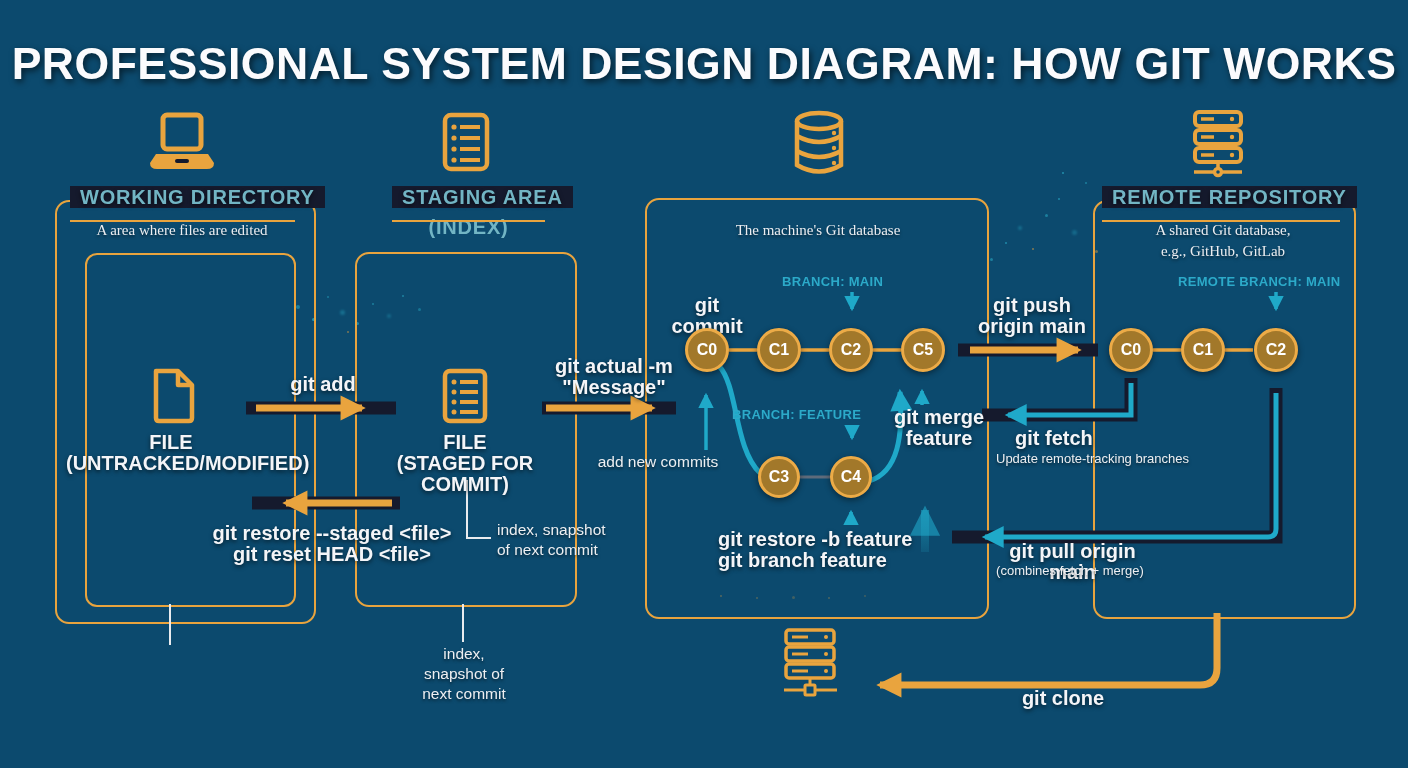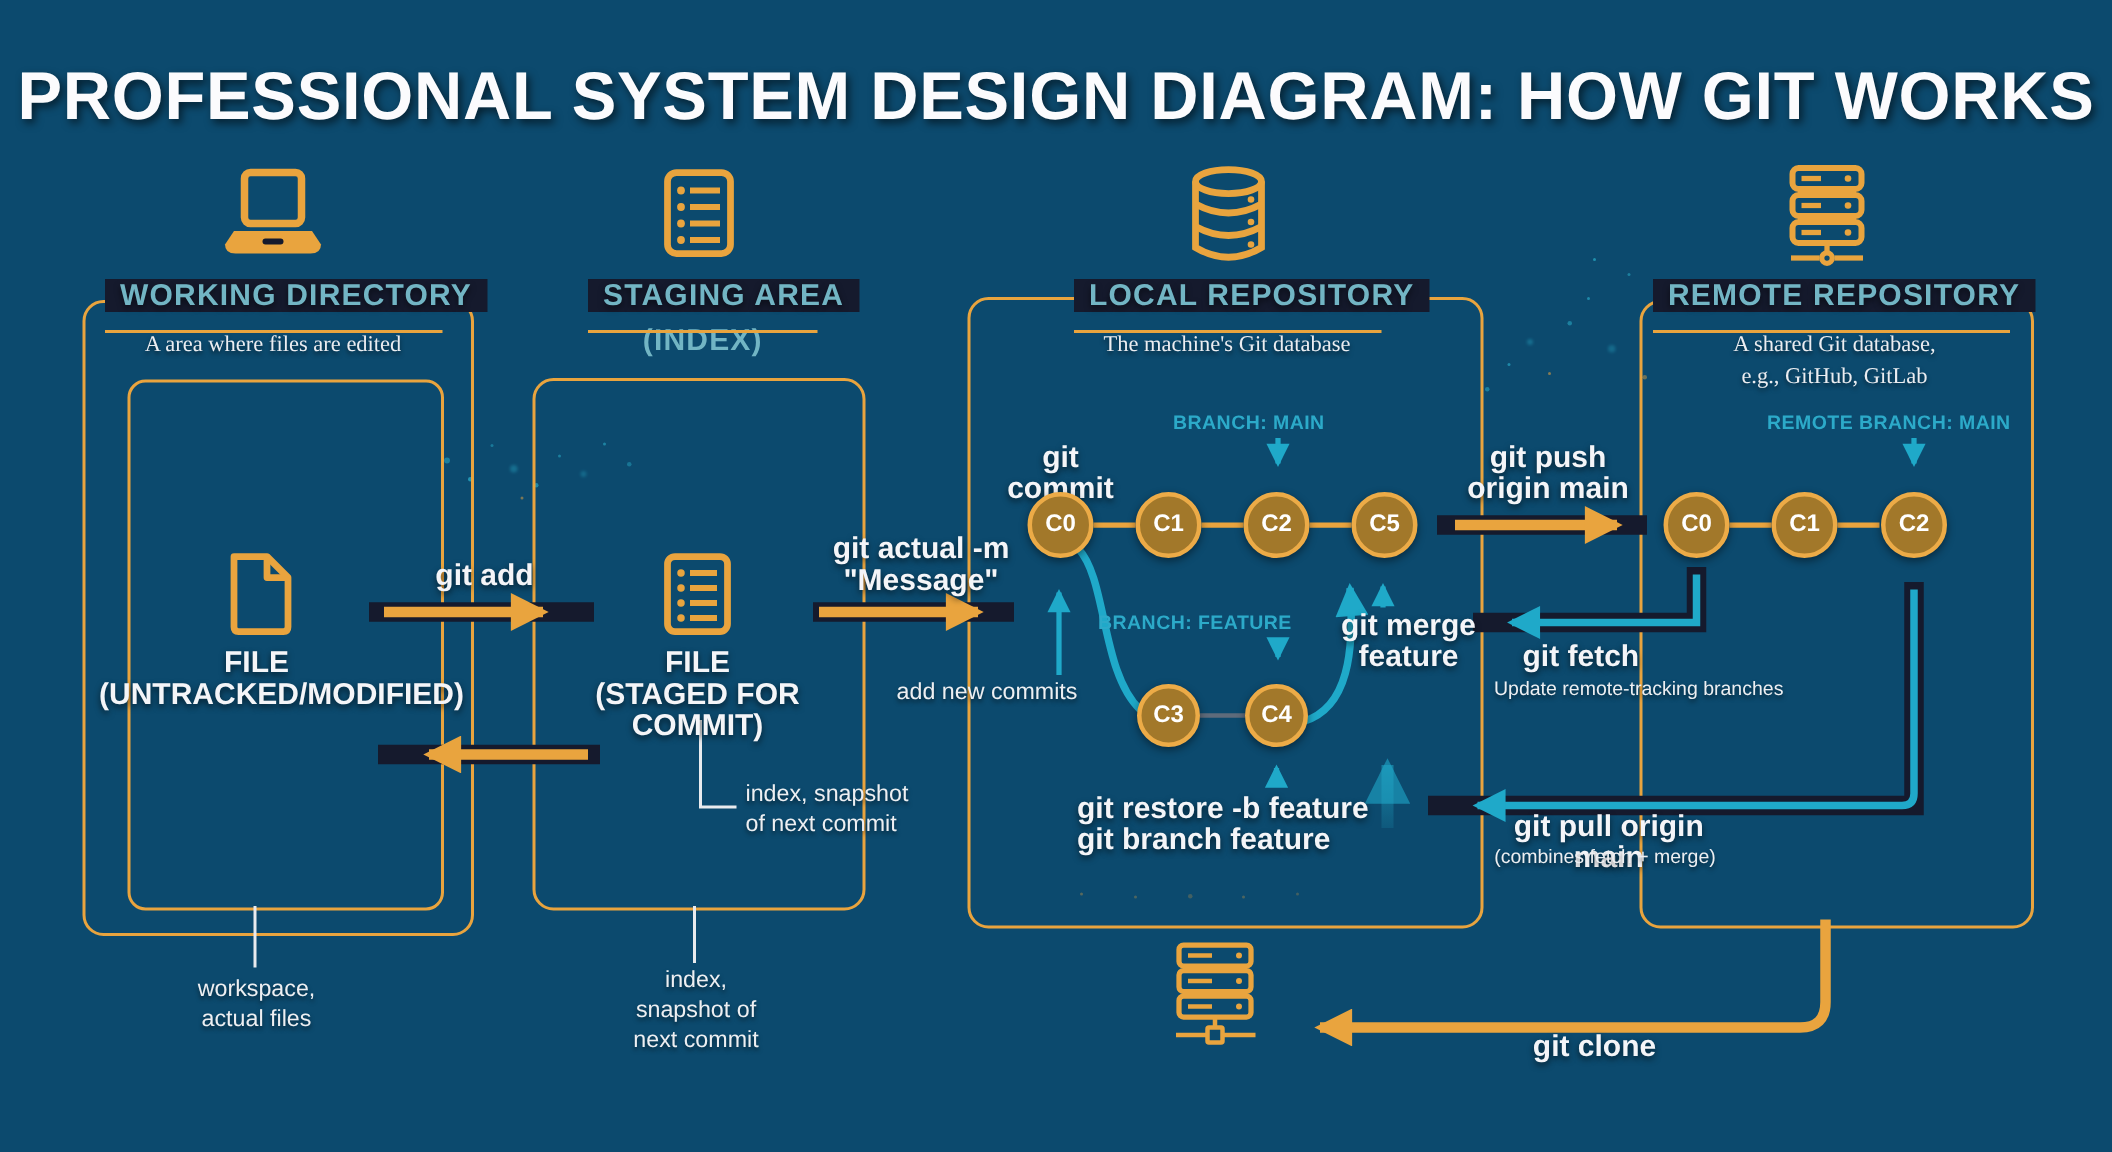--- a/index.html
+++ b/index.html
@@ -111,23 +111,20 @@
     <svg width="54" height="68" viewBox="0 0 54 68">
       <path d="M5,11 V55 Q27,68 49,55 V11" fill="none" stroke="#E9A43E" stroke-width="4.5"></path>
       <ellipse cx="27" cy="11" rx="22" ry="8" fill="none" stroke="#E9A43E" stroke-width="4.5"></ellipse>
       <path d="M5,26 Q27,38 49,26" fill="none" stroke="#E9A43E" stroke-width="4.5"></path>
       <path d="M5,41 Q27,53 49,41" fill="none" stroke="#E9A43E" stroke-width="4.5"></path>
       <circle cx="42" cy="23" r="2.2" fill="#E9A43E"></circle>
       <circle cx="42" cy="38" r="2.2" fill="#E9A43E"></circle>
       <circle cx="42" cy="53" r="2.2" fill="#E9A43E"></circle>
     </svg>
   </div>
-  <div class="title" style="left:716px;top:186px;width:205px;">
-    <span>LOCAL REPOSITORY</span>
-  </div>
   <div class="subtitle" style="left:693px;top:220px;width:250px;">The machine's Git database</div>
 
   <div class="icon" style="left:1192px;top:110px;">
     <svg width="52" height="70" viewBox="0 0 52 70">
       <rect x="3" y="2" width="46" height="14" rx="4" fill="none" stroke="#E9A43E" stroke-width="4"></rect>
       <line x1="9" y1="9" x2="22" y2="9" stroke="#E9A43E" stroke-width="3.5"></line>
         <circle cx="40" cy="9" r="2.2" fill="#E9A43E"></circle>
       <rect x="3" y="20" width="46" height="14" rx="4" fill="none" stroke="#E9A43E" stroke-width="4"></rect>
       <line x1="9" y1="27" x2="22" y2="27" stroke="#E9A43E" stroke-width="3.5"></line>
         <circle cx="40" cy="27" r="2.2" fill="#E9A43E"></circle>
@@ -211,22 +208,20 @@
   </svg>
 
   <div class="icon" style="left:148px;top:368px;">
     <svg width="50" height="56" viewBox="0 0 50 56">
       <path d="M8,3 L30,3 L44,17 L44,50 Q44,53 41,53 L11,53 Q8,53 8,50 Z" fill="none" stroke="#E9A43E" stroke-width="4.5" stroke-linejoin="round"></path>
       <path d="M30,3 L30,17 L44,17" fill="none" stroke="#E9A43E" stroke-width="4.5" stroke-linejoin="round"></path>
     </svg>
   </div>
   <div class="cmd" style="left:66px;top:432px;width:210px;">FILE
 (UNTRACKED/MODIFIED)</div>
-  <div class="reg" style="left:96px;top:650px;width:150px;">workspace,
-actual files</div>
 
   <div class="icon" style="left:442px;top:368px;">
     <svg width="46" height="56" viewBox="0 0 46 56">
       <rect x="3" y="3" width="40" height="50" rx="5" fill="none" stroke="#E9A43E" stroke-width="4.5"></rect>
       <circle cx="12" cy="14" r="2.5" fill="#E9A43E"></circle>
         <line x1="18" y1="14" x2="36" y2="14" stroke="#E9A43E" stroke-width="4"></line>
       <circle cx="12" cy="24" r="2.5" fill="#E9A43E"></circle>
         <line x1="18" y1="24" x2="36" y2="24" stroke="#E9A43E" stroke-width="4"></line>
       <circle cx="12" cy="34" r="2.5" fill="#E9A43E"></circle>
         <line x1="18" y1="34" x2="36" y2="34" stroke="#E9A43E" stroke-width="4"></line>
@@ -236,20 +231,22 @@
   </div>
   <div class="cmd" style="left:360px;top:432px;width:210px;">FILE
 (STAGED FOR COMMIT)</div>
   <div class="reg left" style="left:497px;top:520px;width:135px;">index, snapshot
 of next commit</div>
   <div class="reg" style="left:389px;top:644px;width:150px;">index,
 snapshot of
 next commit</div>
 
   <div class="cmd" style="left:273px;top:374px;width:100px;">git add</div>
+  <div class="cmd" style="left:212px;top:523px;width:240px;">git restore --staged &lt;file&gt;
+git reset HEAD &lt;file&gt;</div>
   <div class="cmd" style="left:544px;top:356px;width:140px;">git actual -m
 "Message"</div>
   <div class="cmd" style="left:657px;top:295px;width:100px;">git commit</div>
   <div class="reg" style="left:583px;top:452px;width:150px;">add new commits</div>
   <div class="cmd" style="left:889px;top:407px;width:100px;">git merge
 feature</div>
   <div class="cmd left" style="left:718px;top:529px;width:200px;">git restore -b feature
 git branch feature</div>
   <div class="cmd" style="left:972px;top:295px;width:120px;">git push
 origin main</div>

